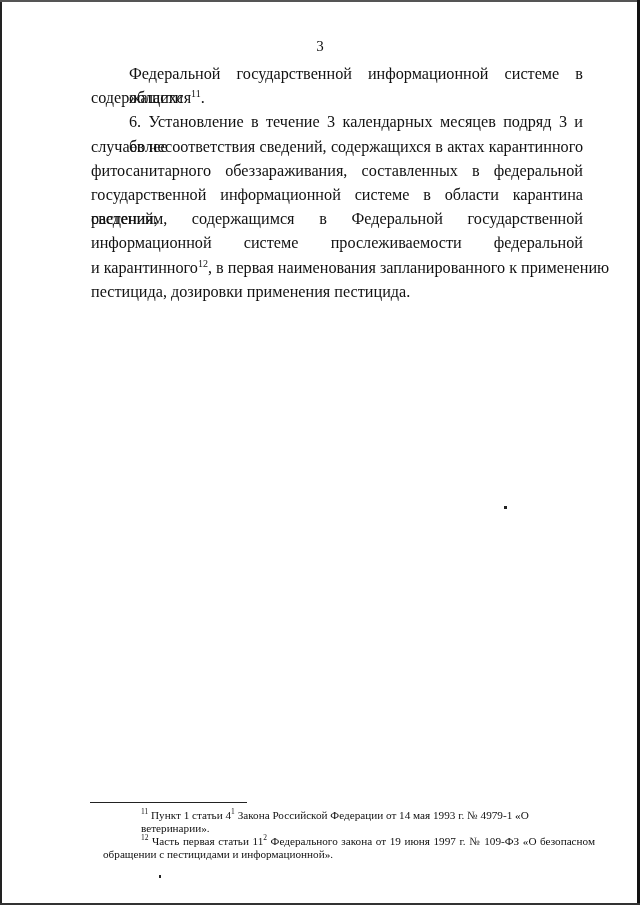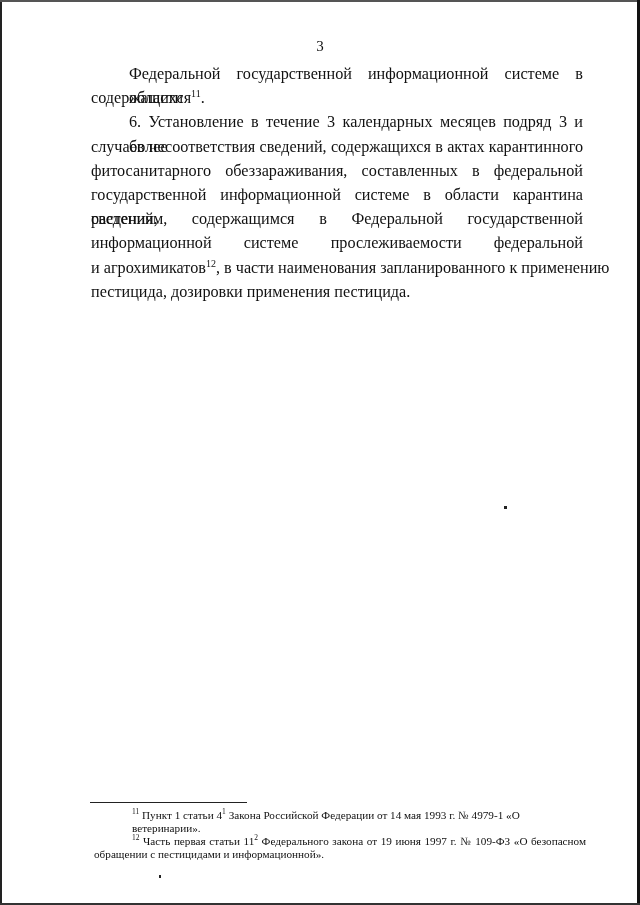--- a/index.html
+++ b/index.html
@@ -14,21 +14,21 @@
 
     .page-number { position: absolute; top: 38px; left: 0; width: 640px; text-align: center; font-size: 15px; }
 
     .body-text { position: absolute; left: 91px; width: 492px; top: 62px; font-size: 16.2px; line-height: 24.2px; }
     .line { display: block; white-space: nowrap; height: 24.2px; }
     .justify { text-align: justify; text-align-last: justify; white-space: normal; }
     .indent { padding-left: 38px; }
     sup { font-size: 10px; line-height: 0; vertical-align: super; }
 
     .fn-separator { position: absolute; left: 90px; top: 802px; width: 157px; height: 1px; background: #222; }
-    .footnotes { position: absolute; left: 94px; width: 492px; top: 809px; font-size: 11.2px; line-height: 13px; }
+    .footnotes { position: absolute; left: 103px; width: 492px; top: 809px; font-size: 11.2px; line-height: 13px; }
     .fn { display: block; }
     .fn-indent { padding-left: 38px; }
     .fn-justify { text-align: justify; text-align-last: justify; }
     .fn sup { font-size: 7.5px; }
 
     .speck { position: absolute; background: #222; }
   </style>
 </head>
 <body>
 
@@ -41,21 +41,21 @@
 
 <div class="body-text">
   <span class="line justify indent"><span>Федеральной государственной информационной системе в области</span></span>
   <span class="line"><span>содержащихся</span><sup>11</sup><span>.</span></span>
   <span class="line justify indent"><span>6. Установление в течение 3 календарных месяцев подряд 3 и более</span></span>
   <span class="line justify"><span>случаев несоответствия сведений, содержащихся в актах карантинного</span></span>
   <span class="line justify"><span>фитосанитарного обеззараживания, составленных в федеральной</span></span>
   <span class="line justify"><span>государственной информационной системе в области карантина растений,</span></span>
   <span class="line justify"><span>сведениям, содержащимся в Федеральной государственной</span></span>
   <span class="line justify"><span>информационной системе прослеживаемости федеральной</span></span>
-  <span class="line"><span>и агрохимикатов</span><sup>12</sup><span>, в части наименования запланированного к применению</span></span>
+  <span class="line"><span>и карантинного</span><sup>12</sup><span>, в первая наименования запланированного к применению</span></span>
   <span class="line"><span>пестицида, дозировки применения пестицида.</span></span>
 </div>
 
 <div class="fn-separator"></div>
 
 <div class="footnotes">
   <span class="fn fn-indent"><sup>11</sup> <span>Пункт 1 статьи 4</span><sup>1</sup><span> Закона Российской Федерации от 14 мая 1993 г. № 4979-1 «О ветеринарии».</span></span>
   <span class="fn fn-indent fn-justify"><sup>12</sup> <span>Часть первая статьи 11</span><sup>2</sup><span> Федерального закона от 19 июня 1997 г. № 109-ФЗ «О безопасном</span></span>
   <span class="fn">обращении с пестицидами и информационной».</span>
 </div>

